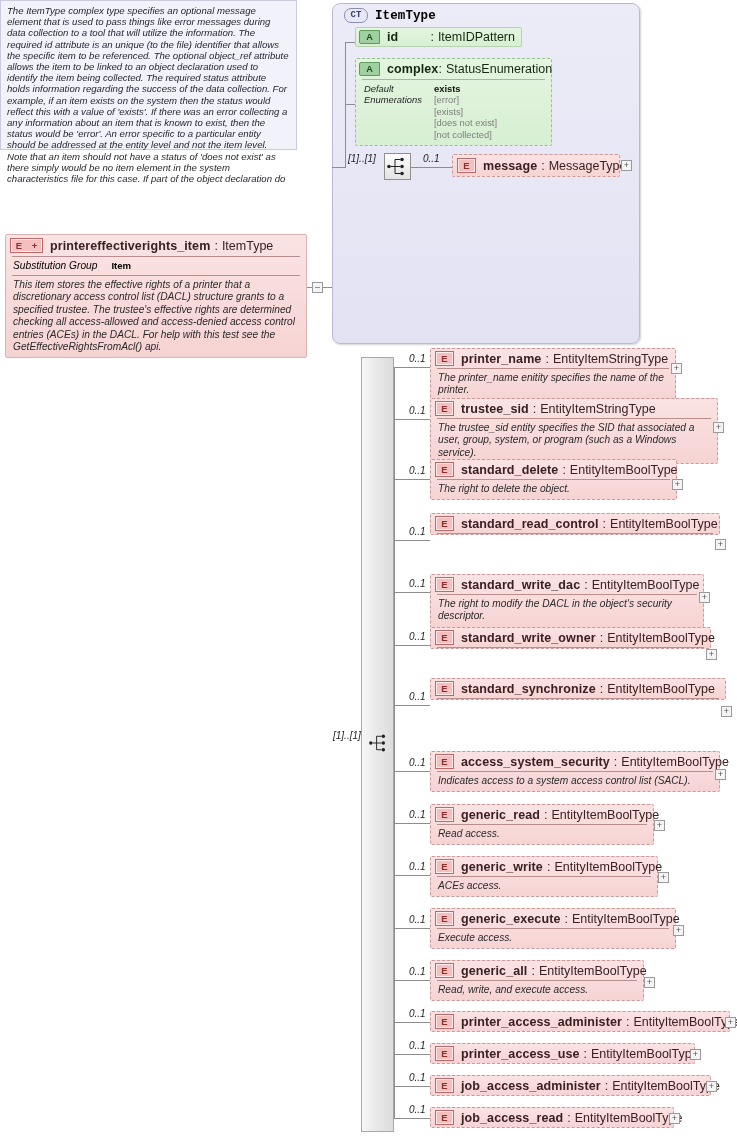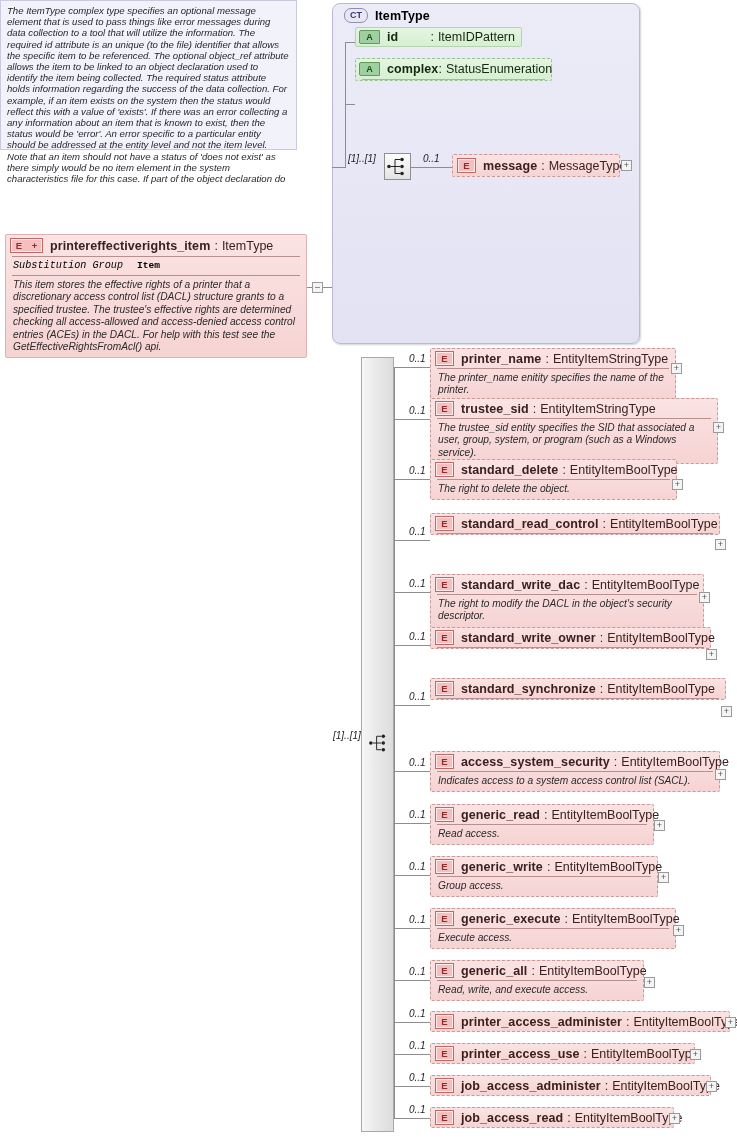--- a/index.html
+++ b/index.html
@@ -125,36 +125,36 @@
   <div class="node-head" style="padding-top:3px;padding-bottom:3px;">
     <span class="badge badge-E withplus">
       <span>E</span>
       <span>+</span>
     </span>
     <span class="node-name">printereffectiverights_item</span>
     <span class="node-type" style="margin:0 4px;">:</span>
     <span class="node-type">ItemType</span>
   </div>
   <div class="divider"></div>
-  <div style="display:flex;padding:3px 7px 3px 7px;font-size:10.2px;line-height:12px;font-family:Liberation Mono, monospace;">
+  <div style="display:flex;padding:3px 7px 3px 7px;font-size:10.2px;line-height:12px;">
     <span style="font-style:italic;">Substitution Group</span>
     <span style="margin-left:14px;font-weight:bold;font-size:9.6px;">Item</span>
   </div>
   <div class="divider"></div>
   <div class="doc">This item stores the effective rights of a printer that a discretionary access control list (DACL) structure grants to a specified trustee. The trustee's effective rights are determined checking all access-allowed and access-denied access control entries (ACEs) in the DACL. For help with this test see the GetEffectiveRightsFromAcl() api.</div>
 </div>
 
 <div class="hline" style="left:307px;top:287px;width:5px;"></div>
 <div class="minusbox" style="left:312px;top:282px;"><span>–</span></div>
 <div class="hline" style="left:323px;top:287px;width:9px;"></div>
 
 <div class="nodebox ct" style="left:332px;top:3px;width:308px;height:341px;">
 </div>
 
-<div class="node-head abs" style="left:340px;top:6px;">
+<div class="node-head abs" style="left:340px;top:6px;font-family:Liberation Mono, monospace;">
   <span class="badge badge-CT">
       <span>CT</span>
     </span>
   <span class="node-name">ItemType</span>
 </div>
 
 <div class="nodebox attr" style="left:355px;top:27px;width:167px;border-radius:2px;">
   <div class="node-head" style="padding:2px 6px 2px 3px;">
     <span class="badge badge-A">
         <span>A</span>
@@ -168,20 +168,33 @@
 <div class="nodebox attr dashed" style="left:355px;top:58px;width:197px;border-radius:2px;">
   <div class="node-head" style="padding:3px 6px 3px 3px;">
     <span class="badge badge-A">
         <span>A</span>
       </span>
     <span class="node-name" style="width:73px;">complex</span>
     <span class="node-type" style="margin-right:4px;">:</span>
     <span class="node-type">StatusEnumeration</span>
   </div>
   <div class="divider"></div>
+  <div class="enum-wrap">
+    <div class="enum-label">
+      <div>Default</div>
+      <div>Enumerations</div>
+    </div>
+    <div class="enum-vals">
+      <div class="default-val">exists</div>
+      <div>[error]</div>
+      <div>[exists]</div>
+      <div>[does not exist]</div>
+      <div>[not collected]</div>
+    </div>
+  </div>
 </div>
 
 <div class="vline" style="left:345px;top:42px;height:125px;"></div>
 <div class="hline" style="left:345px;top:42px;width:10px;"></div>
 <div class="hline" style="left:345px;top:104px;width:10px;"></div>
 <div class="hline" style="left:332px;top:167px;width:13px;"></div>
 <div class="vline" style="left:345px;top:167px;height:1px;"></div>
 
 <div class="occ" style="left:348px;top:153px;">[1]..[1]</div>
 <div class="seq" style="left:384px;top:153px;width:27px;height:27px;">
@@ -371,21 +384,21 @@
 <div class="nodebox el" style="left:430px;top:856px;width:228px;">
   <div class="node-head">
     <span class="badge badge-E">
         <span>E</span>
       </span>
     <span class="node-name">generic_write</span>
     <span class="node-type" style="margin:0 4px;">:</span>
     <span class="node-type">EntityItemBoolType</span>
   </div>
   <div class="divider"></div>
-  <div class="doc">Group access.</div>
+  <div class="doc">ACEs access.</div>
 </div>
 <div class="plusbox" style="left:658px;top:872px;"><span>+</span></div>
 
 <div class="hline" style="left:394px;top:928px;width:36px;"></div>
 <div class="occ" style="left:409px;top:914px;">0..1</div>
 <div class="nodebox el" style="left:430px;top:908px;width:246px;">
   <div class="node-head">
     <span class="badge badge-E">
         <span>E</span>
       </span>

